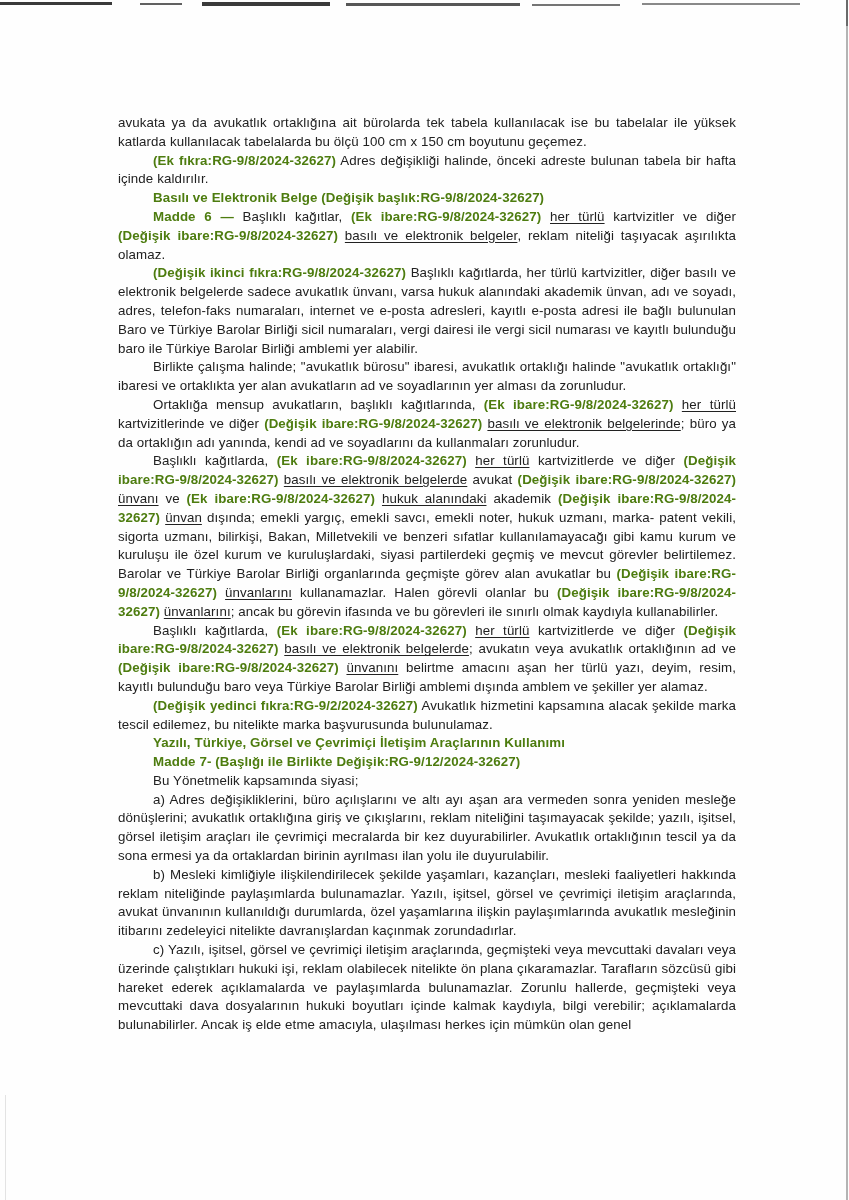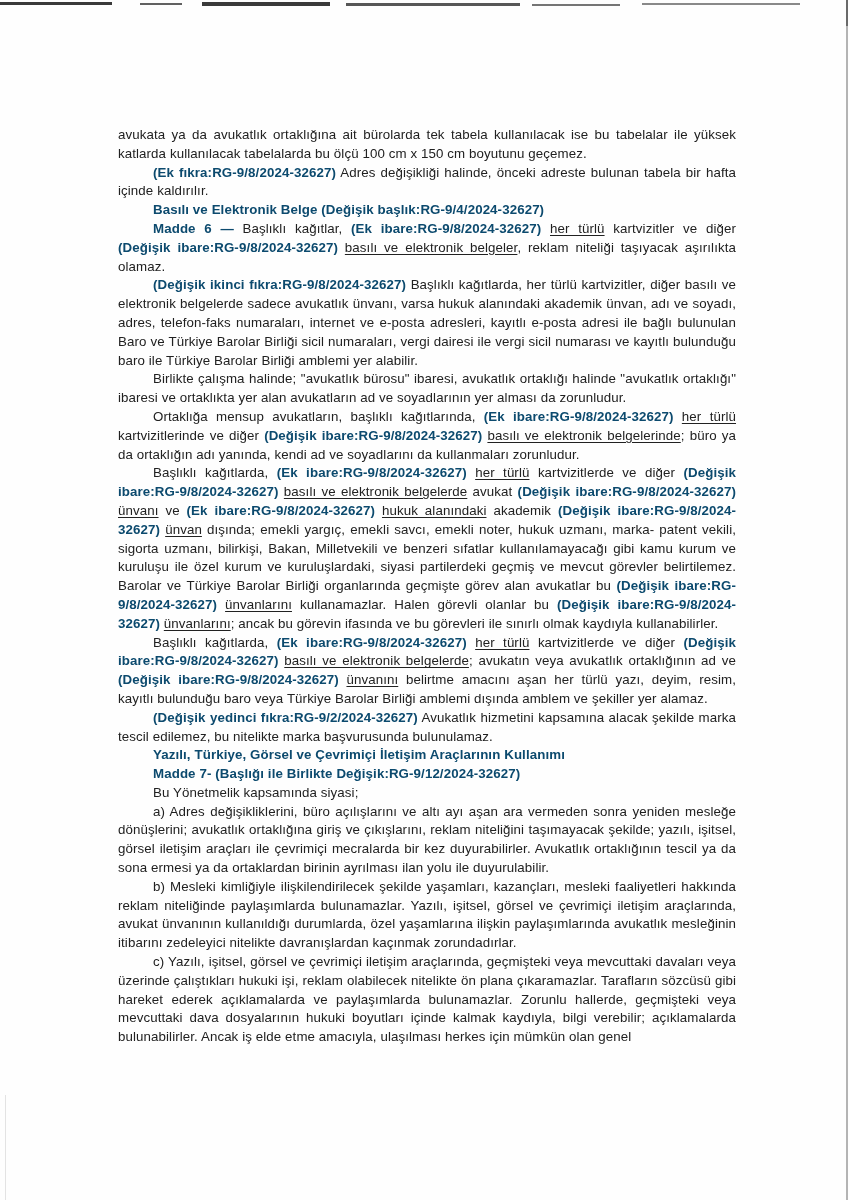--- a/index.html
+++ b/index.html
@@ -11,35 +11,35 @@
     position: relative;
     width: 849px;
     height: 1200px;
     background: #fefefe;
     overflow: hidden;
     font-family: "Liberation Sans", sans-serif;
   }
   .doc-body {
     position: absolute;
     left: 118px;
-    top: 126px;
+    top: 114px;
     width: 618px;
     color: #212121;
     font-size: 13.3px;
     line-height: 18.8px;
     letter-spacing: 0.1px;
   }
   .para {
     margin: 0;
     text-align: justify;
   }
   .para.indent {
     text-indent: 35px;
   }
-  .b { font-weight: bold; color: #0c4a6e; }
+  .b { font-weight: bold; color: #4d7c0f; }
   .u { text-decoration: underline; text-underline-offset: 2px; }
 
   
   .scan-dash {
     position: absolute;
     background: #3a3a3a;
   }
   .scan-edge-right {
     position: absolute;
     right: 1px;
@@ -77,21 +77,21 @@
   <div class="scan-dash" style="left:532px; top:4px; width:88px; height:2px; opacity:.7;"></div>
   <div class="scan-dash" style="left:642px; top:3px; width:158px; height:2px; opacity:.6;"></div>
 
   <div class="scan-edge-right"></div>
   <div class="scan-edge-right-top"></div>
   <div class="scan-edge-left-bottom"></div>
 
   <div class="doc-body" id="doc-body">
       <p class="para"><span>avukata ya da avukatlık ortaklığına ait bürolarda tek tabela kullanılacak ise bu tabelalar ile yüksek katlarda kullanılacak tabelalarda bu ölçü 100 cm x 150 cm boyutunu geçemez.</span></p>
       <p class="para indent"><span class="b">(Ek fıkra:RG-9/8/2024-32627)</span><span> Adres değişikliği halinde, önceki adreste bulunan tabela bir hafta içinde kaldırılır.</span></p>
-      <p class="para indent"><span class="b">Basılı ve Elektronik Belge (Değişik başlık:RG-9/4/2024-32627)</span></p>
+      <p class="para indent"><span class="b">Basılı ve Elektronik Belge (Değişik başlık:RG-9/8/2024-32627)</span></p>
       <p class="para indent"><span class="b">Madde 6 — </span><span>Başlıklı kağıtlar, </span><span class="b">(Ek ibare:RG-9/8/2024-32627)</span><span> </span><span class="u">her türlü</span><span> kartvizitler ve diğer </span><span class="b">(Değişik ibare:RG-9/8/2024-32627)</span><span> </span><span class="u">basılı ve elektronik belgeler</span><span>, reklam niteliği taşıyacak aşırılıkta olamaz.</span></p>
       <p class="para indent"><span class="b">(Değişik ikinci fıkra:RG-9/8/2024-32627)</span><span> Başlıklı kağıtlarda, her türlü kartvizitler, diğer basılı ve elektronik belgelerde sadece avukatlık ünvanı, varsa hukuk alanındaki akademik ünvan, adı ve soyadı, adres, telefon-faks numaraları, internet ve e-posta adresleri, kayıtlı e-posta adresi ile bağlı bulunulan Baro ve Türkiye Barolar Birliği sicil numaraları, vergi dairesi ile vergi sicil numarası ve kayıtlı bulunduğu baro ile Türkiye Barolar Birliği amblemi yer alabilir.</span></p>
       <p class="para indent"><span>Birlikte çalışma halinde; "avukatlık bürosu" ibaresi, avukatlık ortaklığı halinde "avukatlık ortaklığı" ibaresi ve ortaklıkta yer alan avukatların ad ve soyadlarının yer alması da zorunludur.</span></p>
       <p class="para indent"><span>Ortaklığa mensup avukatların, başlıklı kağıtlarında, </span><span class="b">(Ek ibare:RG-9/8/2024-32627)</span><span> </span><span class="u">her türlü</span><span> kartvizitlerinde ve diğer </span><span class="b">(Değişik ibare:RG-9/8/2024-32627)</span><span> </span><span class="u">basılı ve elektronik belgelerinde</span><span>; büro ya da ortaklığın adı yanında, kendi ad ve soyadlarını da kullanmaları zorunludur.</span></p>
       <p class="para indent"><span>Başlıklı kağıtlarda, </span><span class="b">(Ek ibare:RG-9/8/2024-32627)</span><span> </span><span class="u">her türlü</span><span> kartvizitlerde ve diğer </span><span class="b">(Değişik ibare:RG-9/8/2024-32627)</span><span> </span><span class="u">basılı ve elektronik belgelerde</span><span> avukat </span><span class="b">(Değişik ibare:RG-9/8/2024-32627)</span><span> </span><span class="u">ünvanı</span><span> ve </span><span class="b">(Ek ibare:RG-9/8/2024-32627)</span><span> </span><span class="u">hukuk alanındaki</span><span> akademik </span><span class="b">(Değişik ibare:RG-9/8/2024-32627)</span><span> </span><span class="u">ünvan</span><span> dışında; emekli yargıç, emekli savcı, emekli noter, hukuk uzmanı, marka- patent vekili, sigorta uzmanı, bilirkişi, Bakan, Milletvekili ve benzeri sıfatlar kullanılamayacağı gibi kamu kurum ve kuruluşu ile özel kurum ve kuruluşlardaki, siyasi partilerdeki geçmiş ve mevcut görevler belirtilemez. Barolar ve Türkiye Barolar Birliği organlarında geçmişte görev alan avukatlar bu </span><span class="b">(Değişik ibare:RG-9/8/2024-32627)</span><span> </span><span class="u">ünvanlarını</span><span> kullanamazlar. Halen görevli olanlar bu </span><span class="b">(Değişik ibare:RG-9/8/2024-32627)</span><span> </span><span class="u">ünvanlarını</span><span>; ancak bu görevin ifasında ve bu görevleri ile sınırlı olmak kaydıyla kullanabilirler.</span></p>
       <p class="para indent"><span>Başlıklı kağıtlarda, </span><span class="b">(Ek ibare:RG-9/8/2024-32627)</span><span> </span><span class="u">her türlü</span><span> kartvizitlerde ve diğer </span><span class="b">(Değişik ibare:RG-9/8/2024-32627)</span><span> </span><span class="u">basılı ve elektronik belgelerde</span><span>; avukatın veya avukatlık ortaklığının ad ve </span><span class="b">(Değişik ibare:RG-9/8/2024-32627)</span><span> </span><span class="u">ünvanını</span><span> belirtme amacını aşan her türlü yazı, deyim, resim, kayıtlı bulunduğu baro veya Türkiye Barolar Birliği amblemi dışında amblem ve şekiller yer alamaz.</span></p>
       <p class="para indent"><span class="b">(Değişik yedinci fıkra:RG-9/2/2024-32627)</span><span> Avukatlık hizmetini kapsamına alacak şekilde marka tescil edilemez, bu nitelikte marka başvurusunda bulunulamaz.</span></p>
       <p class="para indent"><span class="b">Yazılı, Türkiye, Görsel ve Çevrimiçi İletişim Araçlarının Kullanımı</span></p>
       <p class="para indent"><span class="b">Madde 7- (Başlığı ile Birlikte Değişik:RG-9/12/2024-32627)</span></p>
       <p class="para indent"><span>Bu Yönetmelik kapsamında siyasi;</span></p>

